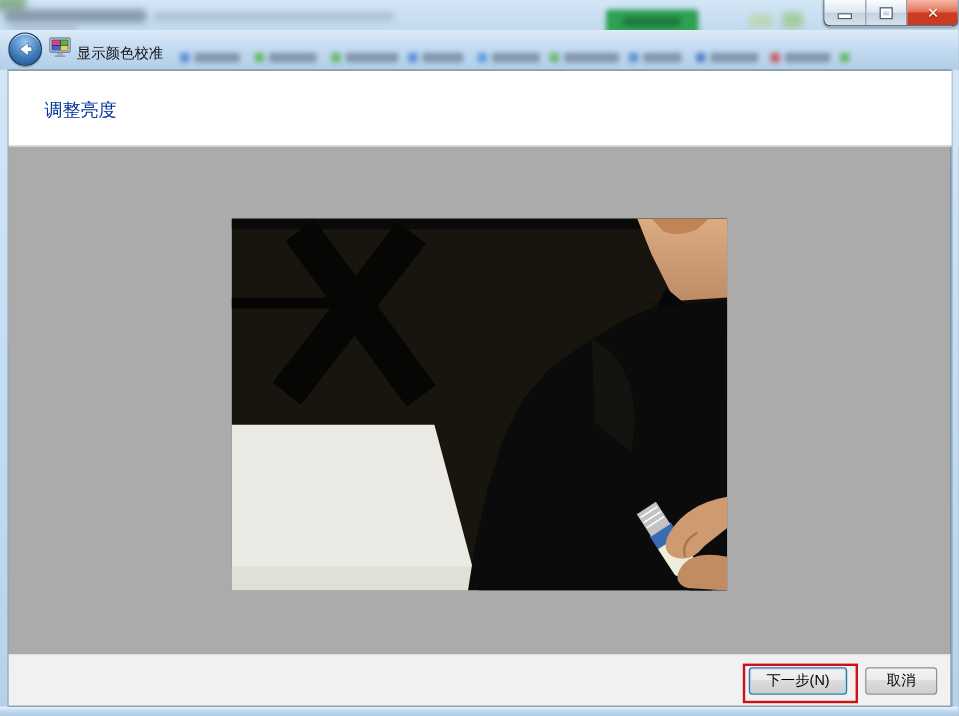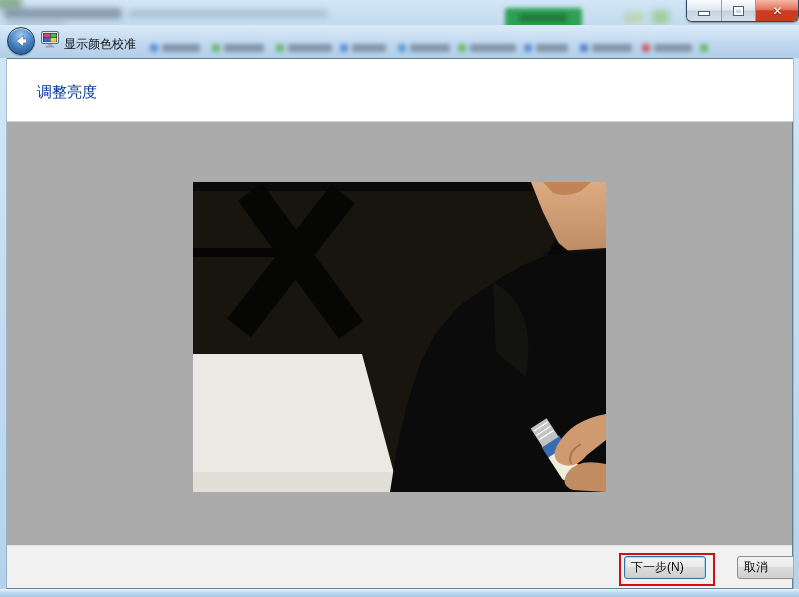--- a/index.html
+++ b/index.html
@@ -56,26 +56,26 @@
     border-bottom:1px solid #d6d6d6;padding-left:48px;}
   .heading{position:absolute;left:30px;top:24px;font-size:15px;color:#003399;}
   .photo{position:absolute;left:186px;top:123px;width:413px;height:310px;}
   .instruction{position:absolute;left:106px;top:440px;width:551px;height:19px;
     border:2px solid #cc1118;font-size:12px;line-height:19px;padding:0 3px;
     color:#141414;white-space:nowrap;overflow:hidden;}
   .footer{position:absolute;left:0;bottom:0;width:100%;height:42px;background:#f1f1f1;
     border-top:1px solid #e0e0e0;}
   .annotation-next{position:absolute;left:612px;top:494px;width:92px;height:29px;
     border:2px solid #cc1118;}
-  .btn{position:absolute;height:23px;font-size:12px;color:#000;text-align:left;
+  .btn{position:absolute;height:23px;font-size:12px;color:#000;text-align:center;
     border-radius:3px;cursor:pointer;font-family:inherit;
     background:linear-gradient(#f3f3f3,#ebebeb 45%,#dddddd 46%,#cfcfcf);}
   .btn-next{left:617px;top:497px;width:82px;border:1px solid #38759e;
     box-shadow:inset 0 0 0 1px #a9d5ef;}
-  .btn-cancel{left:714px;top:497px;width:60px;border:1px solid #8e8f8f;margin-left:16px;}
+  .btn-cancel{left:714px;top:497px;width:60px;border:1px solid #8e8f8f;}
   
   .aero{position:absolute;background:linear-gradient(#d2e6f7,#b6d2ea);}
   .aero-left{left:0;top:58px;width:6px;height:531px;border-right:1px solid rgba(90,120,145,.35);}
   .aero-right{left:793px;top:58px;width:6px;height:531px;border-left:1px solid rgba(90,120,145,.35);}
   .aero-bottom{left:0;top:589px;width:799px;height:8px;
     background:linear-gradient(#eaf4fc,#c3dcf1 40%,#a9c8e2);border-bottom:2px solid #2c4a66;}
 </style>
 </head>
 <body>
 

